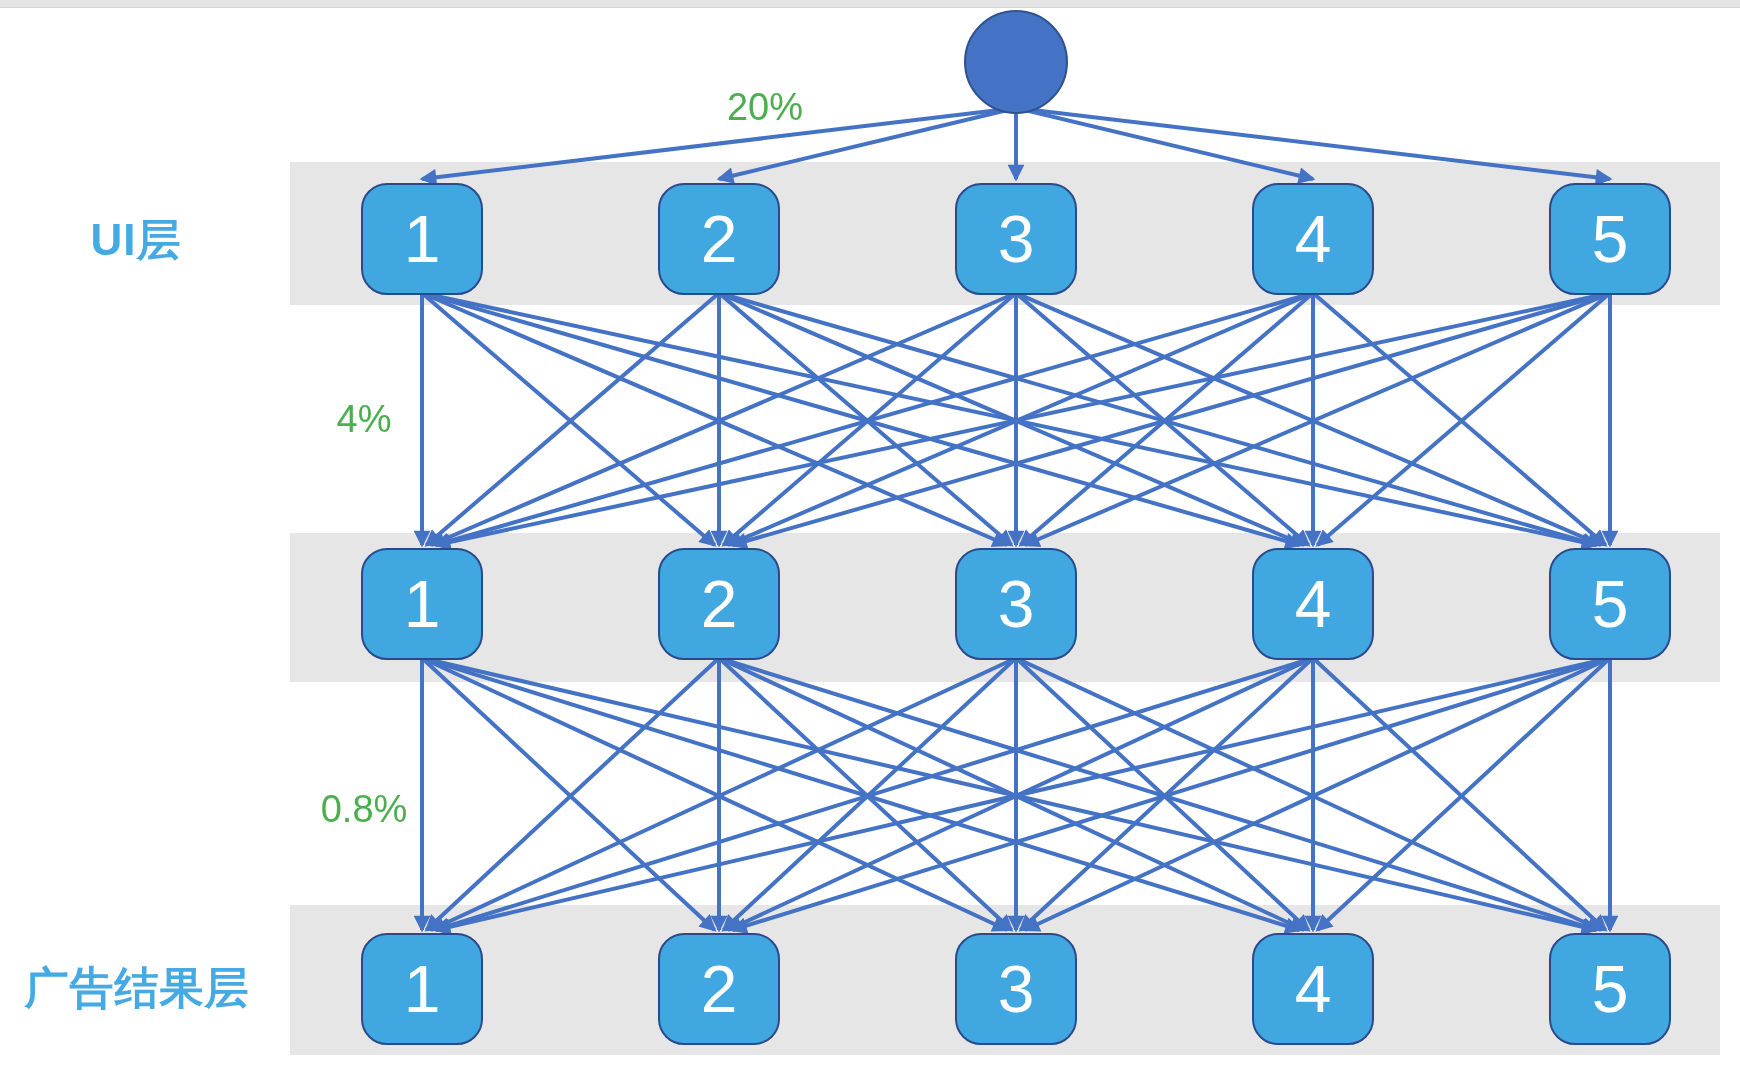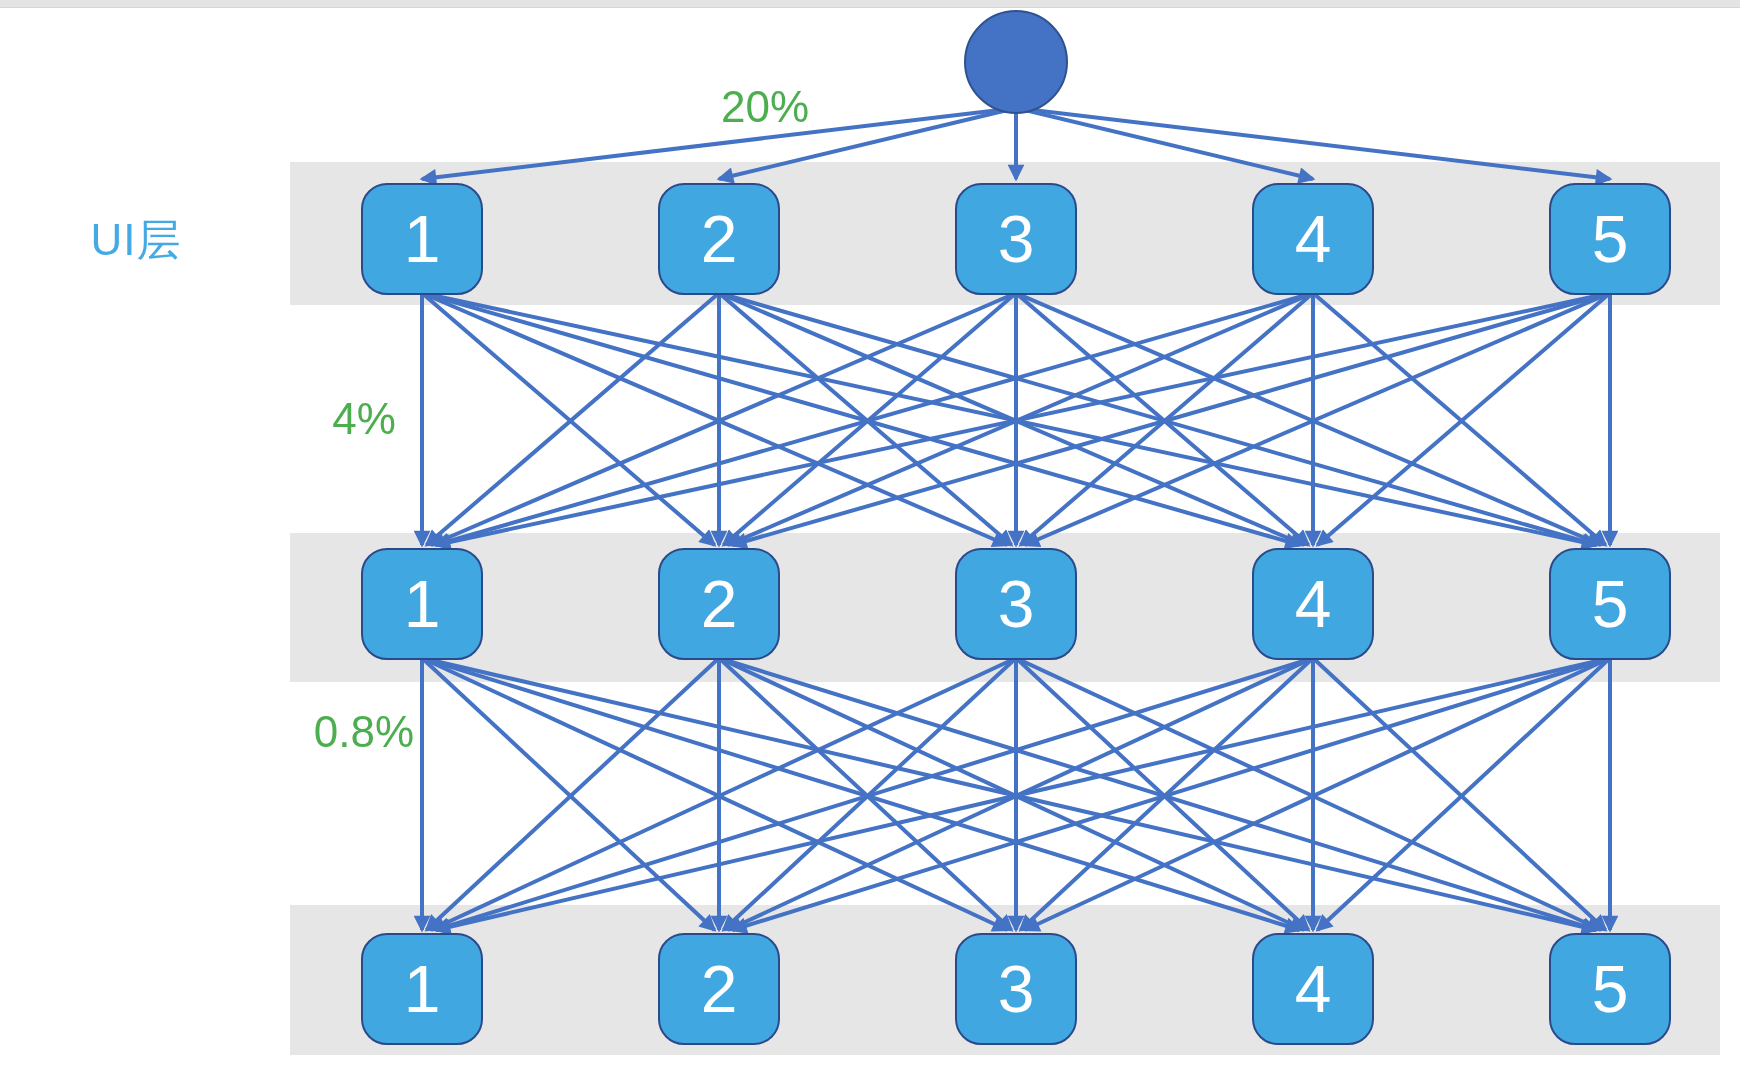--- a/index.html
+++ b/index.html
@@ -13,23 +13,23 @@
   .top-strip{position:absolute;left:0;top:0;width:100%;height:7px;background:var(--strip);border-bottom:1px solid #d6d6d6;}
   .band{position:absolute;left:290px;width:1430px;background:var(--band);}
   #edges{position:absolute;left:0;top:0;}
   .node{position:absolute;width:122px;height:112px;box-sizing:border-box;
         display:flex;align-items:center;justify-content:center;
         background:var(--node-fill);border:2.5px solid var(--node-stroke);border-radius:26px;
         color:#ffffff;font-size:66px;font-weight:300;line-height:1;}
   .root-circle{position:absolute;left:964px;top:10px;width:104px;height:104px;box-sizing:border-box;
         background:var(--circle-fill);border:2.5px solid var(--circle-stroke);border-radius:50%;}
   .layer-label{position:absolute;transform:translate(-50%,-50%);color:var(--label);
-        font-size:44px;font-weight:400;white-space:nowrap;letter-spacing:1px;}
+        font-size:44px;font-weight:700;white-space:nowrap;letter-spacing:1px;}
   .rate-label{position:absolute;transform:translate(-50%,-50%);color:var(--rate);
-        font-size:44px;white-space:nowrap;}
+        font-size:38px;white-space:nowrap;}
 </style>
 </head>
 <body>
 
 <div class="stage">
   <div class="top-strip"></div>
 
   <div id="bands-host">
       <div class="band" style="top: 162px; height: 143px;"></div>
       <div class="band" style="top: 533px; height: 149px;"></div>
@@ -113,17 +113,18 @@
       <div class="node" style="left: 361px; top: 933px;">1</div>
       <div class="node" style="left: 658px; top: 933px;">2</div>
       <div class="node" style="left: 955px; top: 933px;">3</div>
       <div class="node" style="left: 1252px; top: 933px;">4</div>
       <div class="node" style="left: 1549px; top: 933px;">5</div>
     </div>
 
   <div class="root-circle"></div>
 
   <div class="layer-label" style="left:136px;top:240px">UI层</div>
+  <div class="layer-label" style="left:137px;top:988px">广告结果层</div>
 
   <div class="rate-label" style="left:765px;top:107px">20%</div>
   <div class="rate-label" style="left:364px;top:419px">4%</div>
-  <div class="rate-label" style="left:364px;top:732px">0.8%</div>
+  <div class="rate-label" style="left:364px;top:809px">0.8%</div>
 </div>
 
 </body></html>

